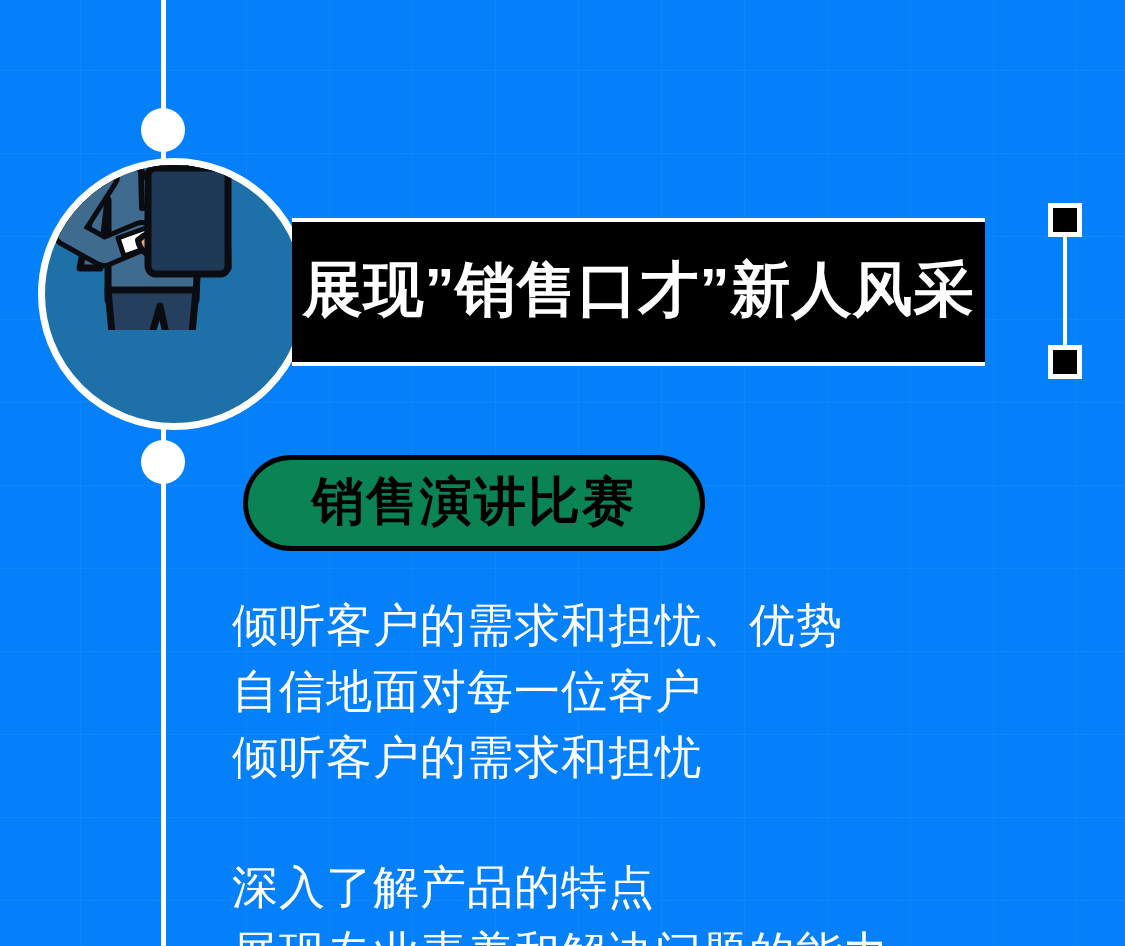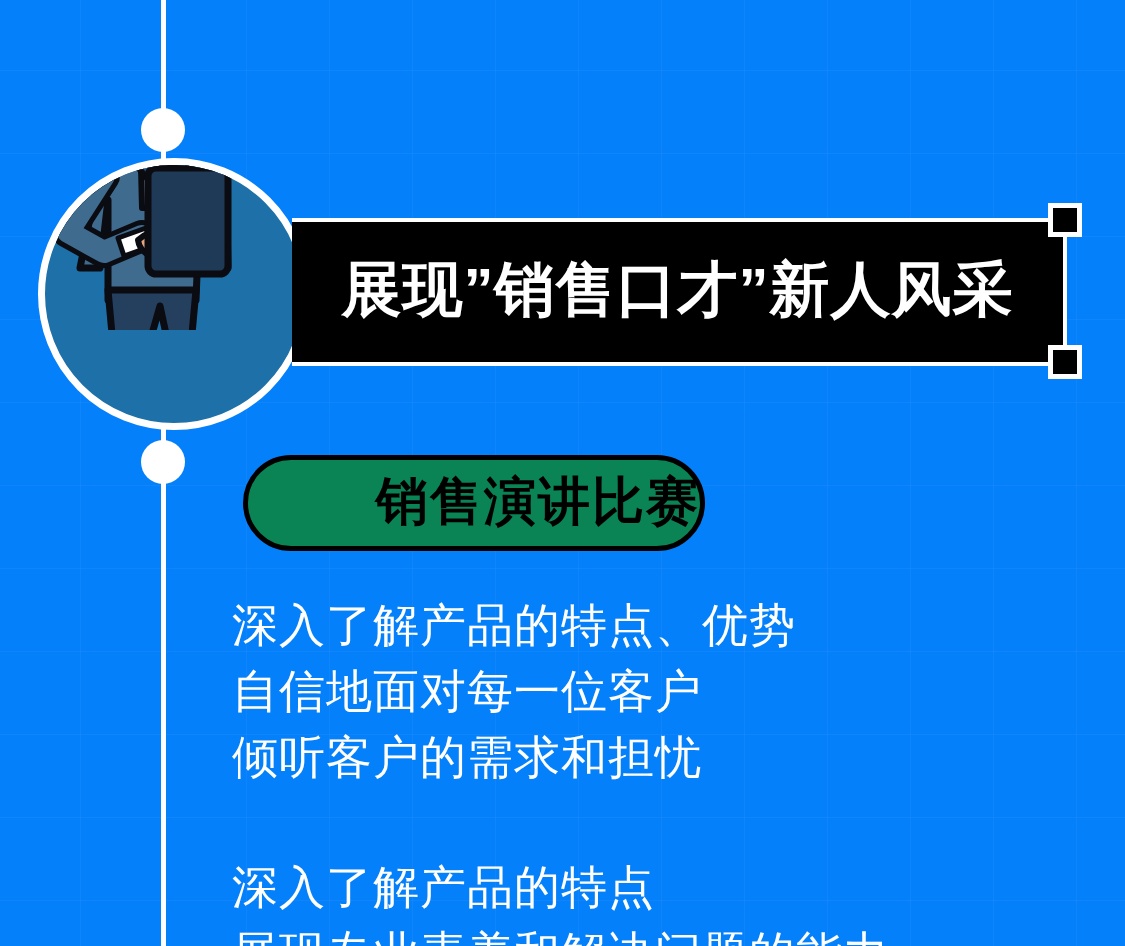--- a/index.html
+++ b/index.html
@@ -70,21 +70,21 @@
     border-radius: 50%;
     overflow: hidden;
   }
   .avatar-clip svg { position: absolute; left: -45px; top: -165px; }
 
   
   .title-bar {
     position: absolute;
     left: 292px;
     top: 218px;
-    width: 771px;
+    width: 693px;
     height: 148px;
     background: #000000;
     border-top: 4px solid #ffffff;
     border-bottom: 4px solid #ffffff;
     box-sizing: border-box;
     display: flex;
     align-items: center;
     justify-content: center;
     z-index: 5;
   }
@@ -127,21 +127,21 @@
     left: 243px;
     top: 455px;
     width: 462px;
     height: 96px;
     background: #0a8355;
     border: 5px solid #000000;
     border-radius: 48px;
     box-sizing: border-box;
     display: flex;
     align-items: center;
-    justify-content: flex-end;
+    justify-content: center;
   }
   .pill-text {
     color: #000000;
     font-size: 52px;
     font-weight: bold;
     letter-spacing: 2px;
     line-height: 1;
     white-space: nowrap;
     padding-bottom: 4px;
   }
@@ -221,21 +221,21 @@
   <div class="sel-line"></div>
   <div class="sel-handle top"></div>
   <div class="sel-handle bottom"></div>
 
   <div class="pill">
     <span class="pill-text">销售演讲比赛</span>
   </div>
 
   <div class="body-copy">
     <div class="para">
-      <div class="line">深入了解产品的特点、优势</div>
+      <div class="line">倾听客户的需求和担忧、优势</div>
       <div class="line">自信地面对每一位客户</div>
       <div class="line">倾听客户的需求和担忧</div>
     </div>
     <div class="para">
       <div class="line">深入了解产品的特点</div>
       <div class="line">展现专业素养和解决问题的能力</div>
     </div>
   </div>
 
 </div>

